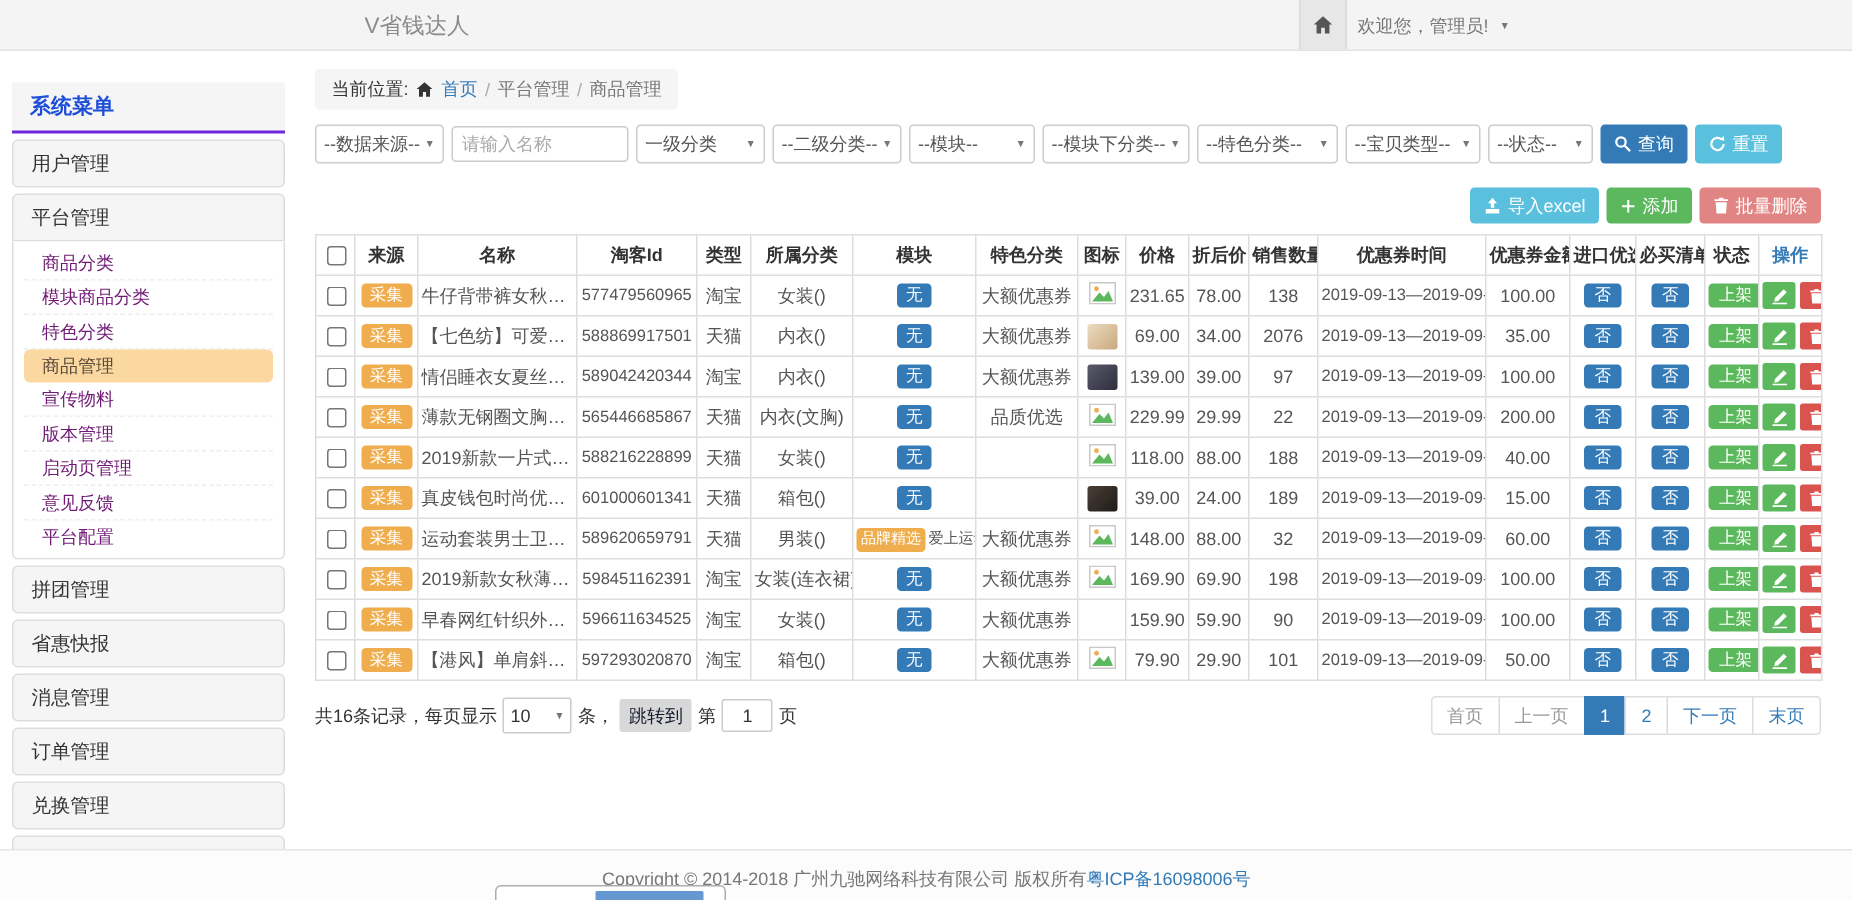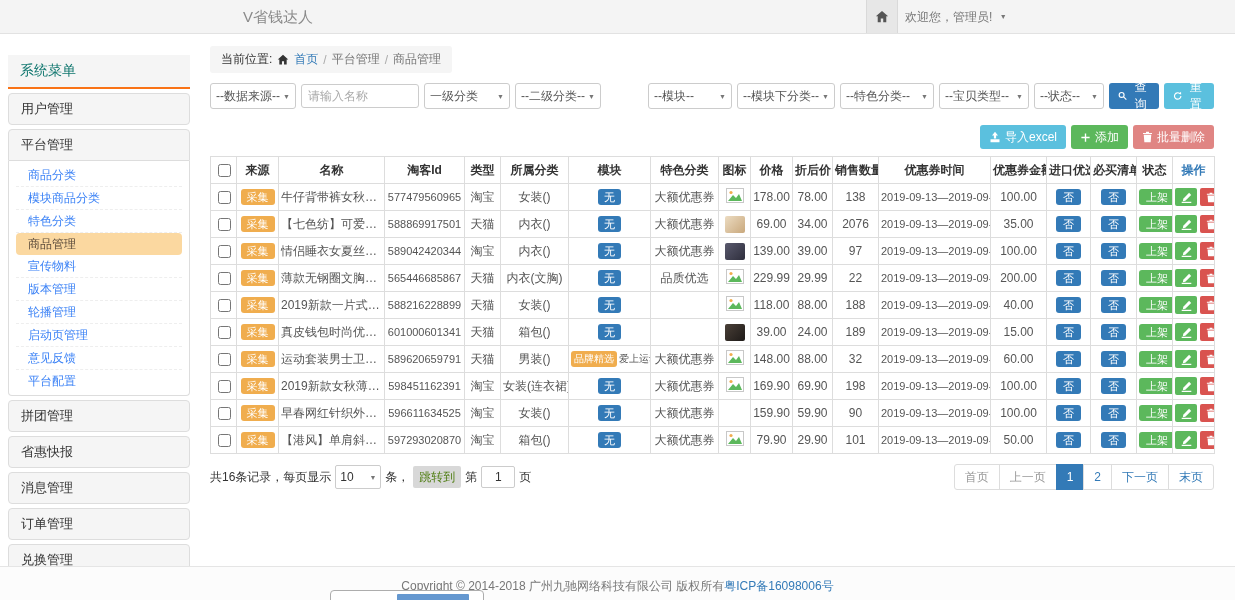--- a/index.html
+++ b/index.html
@@ -6,25 +6,25 @@
   body{width:1235px;height:600px;position:relative;overflow:hidden;background:#fff;
        font-family:"Liberation Sans","DejaVu Sans",sans-serif;font-size:12px;color:#555;}
   
   .topbar{position:absolute;left:0;top:0;width:1235px;height:33px;background:#f4f4f4;border-bottom:1px solid #e2e2e2;}
   .brand{position:absolute;left:243px;top:8px;font-size:15px;color:#8a8a8a;}
   .home-box{position:absolute;left:866px;top:0;width:30px;height:33px;background:#e7e7e7;border-left:1px solid #d9d9d9;border-right:1px solid #d9d9d9;display:flex;align-items:center;justify-content:center;cursor:pointer;}
   .user-box{position:absolute;left:905px;top:9px;color:#777;cursor:pointer;}
   .user-box .caret{font-size:7px;color:#777;margin-left:4px;vertical-align:2px;}
   
   .sidebar{position:absolute;left:8px;top:55px;width:182px;z-index:1;}
-  .side-title{font-size:14px;font-weight:normal;color:#0f766e;background:#f5f5f5;padding:7px 12px;border-bottom:2px solid #f97316;}
+  .side-title{font-size:14px;font-weight:bold;color:#1d4ed8;background:#f5f5f5;padding:7px 12px;border-bottom:2px solid #6d28d9;}
   .side-panel{height:30px;line-height:30px;background:#f5f5f5;border:1px solid #ddd;border-radius:4px;margin-top:4px;padding-left:12px;color:#333;font-size:13px;cursor:pointer;}
   .side-panel.expanded{border-radius:4px 4px 0 0;}
   .sub-list{background:#fff;border:1px solid #ddd;border-top:none;border-radius:0 0 4px 4px;padding:3px 7px;}
-  .sub-item{height:22px;line-height:22px;padding-left:12px;color:#3b82f6;font-size:12px;border-bottom:1px dashed #eee;cursor:pointer;}
+  .sub-item{height:22px;line-height:22px;padding-left:12px;color:#701a75;font-size:12px;border-bottom:1px dashed #eee;cursor:pointer;}
   .sub-item:last-child{border-bottom:none;}
   .sub-item.active{background:#fbd8a0;border-radius:4px;color:#5a4a3a;border-bottom:none;}
   
   .main{position:absolute;left:210px;top:46px;width:1004px;}
   .breadcrumb{display:inline-flex;align-items:center;gap:5px;background:#f5f5f5;border-radius:3px;padding:5px 11px;color:#333;}
   .breadcrumb .link{color:#337ab7;cursor:pointer;}
   .breadcrumb .sep{color:#aaa;}
   .breadcrumb .crumb{color:#777;}
   .filter-bar{display:flex;align-items:center;gap:5px;margin-top:10px;}
   #filter-items{display:flex;align-items:center;gap:5px;}
@@ -60,21 +60,21 @@
   .mini.r{background:#d9534f;}
   .thumb{display:inline-block;width:20px;height:17px;border-radius:2px;vertical-align:middle;}
   .thumb.t1{background:linear-gradient(135deg,#ecdcc2,#c9a87c);}
   .thumb.t2{background:linear-gradient(135deg,#5a5a6e,#2e2e3c);}
   .thumb.t3{background:linear-gradient(135deg,#4a4038,#1e1a18);}
   
   .pagerow{display:flex;justify-content:space-between;align-items:center;margin-top:10px;}
   .pageinfo{display:flex;align-items:center;gap:4px;color:#333;}
   .psize{width:36px;height:22px;border:1px solid #ccc;border-radius:2px;background:#fff;display:inline-flex;align-items:center;justify-content:space-between;padding:0 4px;cursor:pointer;}
   .psize .caret{font-size:7px;color:#777;}
-  .jumpbtn{background:#d8d8d8;color:#4d7c0f;border:none;border-radius:2px;height:22px;padding:0 6px;font-size:12px;cursor:pointer;font-family:inherit;}
+  .jumpbtn{background:#d8d8d8;color:#0f172a;border:none;border-radius:2px;height:22px;padding:0 6px;font-size:12px;cursor:pointer;font-family:inherit;}
   .pinput{width:28px;height:18px;border:1px solid #ccc;border-radius:2px;text-align:center;font-size:12px;color:#333;font-family:inherit;}
   .pager{display:flex;}
   .pg{height:24px;line-height:24px;padding:0 10px;border:1px solid #ddd;margin-left:-1px;background:#fff;color:#337ab7;cursor:pointer;font-size:12px;}
   .pg:first-child{border-radius:3px 0 0 3px;margin-left:0;}
   .pg:last-child{border-radius:0 3px 3px 0;}
   .pg.disabled{color:#999;cursor:default;}
   .pg.active{background:#337ab7;border-color:#337ab7;color:#fff;}
   
   .footer{position:absolute;left:0;top:566px;width:1235px;height:34px;background:#fcfcfc;border-top:1px solid #e5e5e5;z-index:5;display:flex;justify-content:center;padding-top:11px;box-sizing:border-box;color:#777;}
   .footer a{color:#337ab7;text-decoration:none;cursor:pointer;}
@@ -102,21 +102,20 @@
   <div id="sidebar-panels">
       <div class="side-panel">用户管理</div>
       <div class="side-panel expanded">平台管理</div>
       <div class="sub-list">
         <div class="sub-item">商品分类</div>
         <div class="sub-item">模块商品分类</div>
         <div class="sub-item">特色分类</div>
         <div class="sub-item active">商品管理</div>
         <div class="sub-item">宣传物料</div>
         <div class="sub-item">版本管理</div>
-        <div class="sub-item">轮播管理</div>
         <div class="sub-item">启动页管理</div>
         <div class="sub-item">意见反馈</div>
         <div class="sub-item">平台配置</div>
       </div>
       <div class="side-panel">拼团管理</div>
       <div class="side-panel">省惠快报</div>
       <div class="side-panel">消息管理</div>
       <div class="side-panel">订单管理</div>
       <div class="side-panel">兑换管理</div>
       <div class="side-panel">统计管理</div>
@@ -145,21 +144,21 @@
         </span>
         <input class="ftext" placeholder="请输入名称" style="width: 104px;">
         <span class="fselect" style="width: 74px;">
           <span class="fval">一级分类</span>
           <span class="caret">▼</span>
         </span>
         <span class="fselect" style="width: 74px;">
           <span class="fval">--二级分类--</span>
           <span class="caret">▼</span>
         </span>
-        <span class="fselect" style="width: 72px; margin-left: 42px;">
+        <span class="fselect" style="width: 72px;">
           <span class="fval">--模块--</span>
           <span class="caret">▼</span>
         </span>
         <span class="fselect" style="width: 86px;">
           <span class="fval">--模块下分类--</span>
           <span class="caret">▼</span>
         </span>
         <span class="fselect" style="width: 82px;">
           <span class="fval">--特色分类--</span>
           <span class="caret">▼</span>
@@ -262,21 +261,21 @@
           <td class="num"><span>577479560965</span></td>
           <td><span>淘宝</span></td>
           <td><span>女装()</span></td>
           <td><span class="bdg b-blue">无</span></td>
           <td><span>大额优惠券</span></td>
           <td><svg width="18" height="15" viewBox="0 0 18 15">
               <rect x="0.5" y="0.5" width="17" height="14" fill="#fff" stroke="#c8c8c8"></rect>
               <circle cx="5" cy="4.5" r="1.6" fill="#f0ad4e"></circle>
               <path d="M2 13 L7 7 L10 10 L13 6 L16 13 Z" fill="#5cb85c"></path>
             </svg></td>
-          <td><span>178.00</span></td>
+          <td><span>231.65</span></td>
           <td><span>78.00</span></td>
           <td><span>138</span></td>
           <td class="num"><span>2019-09-13—2019-09-17</span></td>
           <td><span>100.00</span></td>
           <td><span class="btn-tag tag-blue">否</span></td>
           <td><span class="btn-tag tag-blue">否</span></td>
           <td><span class="btn-tag tag-green">上架</span></td>
           <td><button class="mini g">
               <svg width="11" height="11" viewBox="0 0 16 16">
                 <path d="M11.8 1.2l3 3-8.5 8.5-3.6.6.6-3.6z" fill="#fff"></path>

